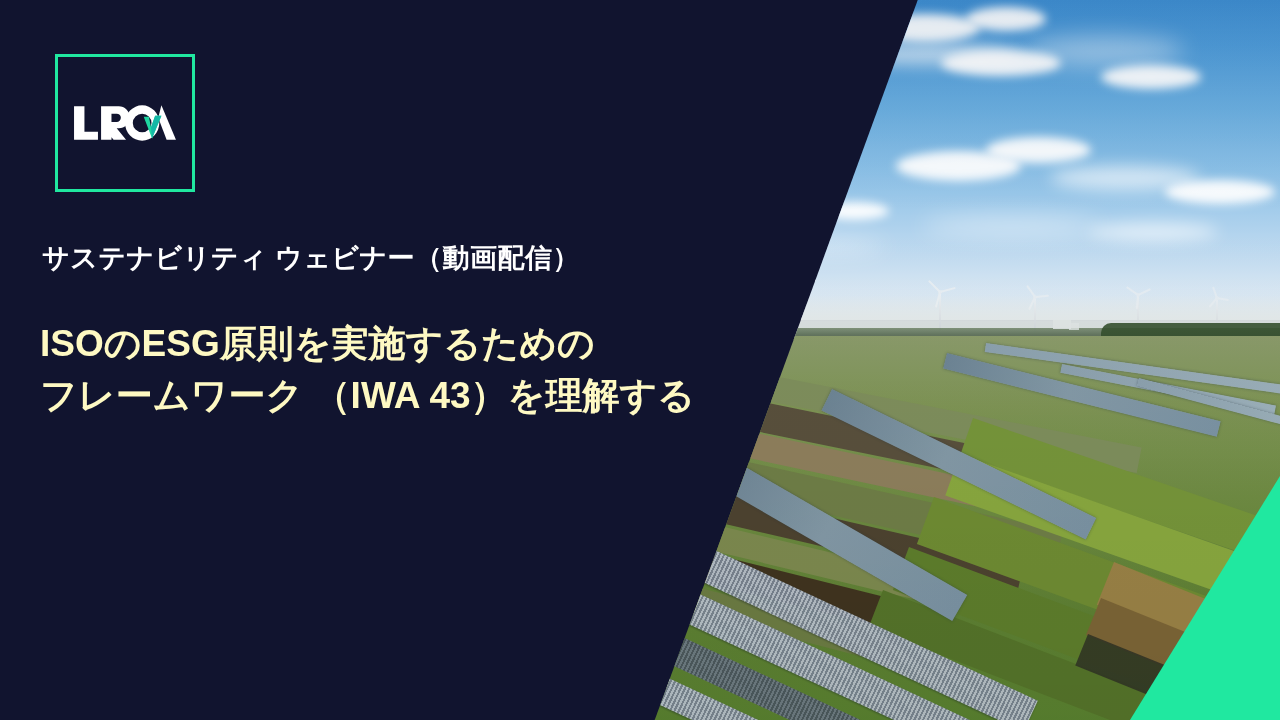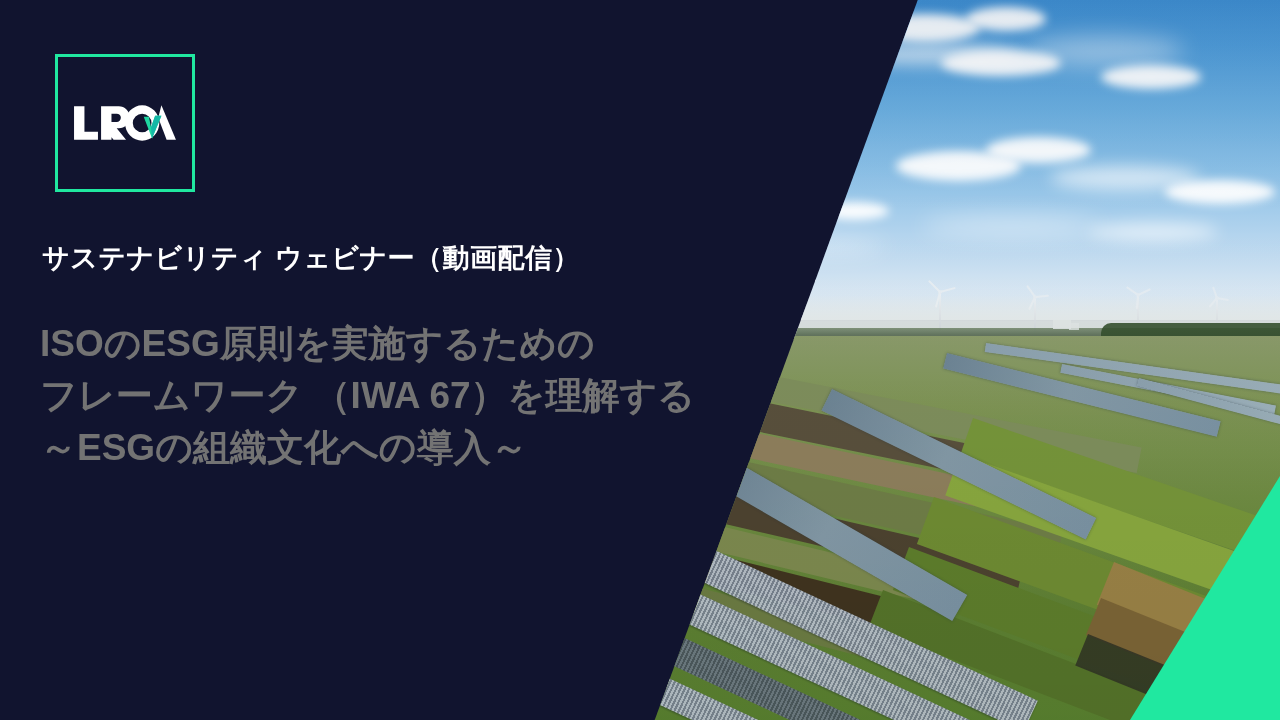--- a/index.html
+++ b/index.html
@@ -175,21 +175,21 @@
     font-size:27px;
     font-weight:bold;
     color:#ffffff;
     letter-spacing:0.5px;
     white-space:nowrap;
   }
 
   .title {
     position:absolute;
     left:40px; top:312px;
-    color:#737373;
+    color:#fef9c3;
     font-size:37px;
     font-weight:bold;
     line-height:52px;
     letter-spacing:0px;
     white-space:nowrap;
   }
   .title .line { display:block; }
 
   .datetime {
     position:absolute;
@@ -346,19 +346,18 @@
           <path d="M136 26 L152 68 L170 24 L158 24 L150 46 L146 26 Z" fill="#1fd6a0"></path>
           <path d="M150 46 L158 24 L170 24 L152 68 Z" fill="#14b8a6"></path>
         </svg>
       </div>
     </div>
 
     <div class="subtitle">サステナビリティ ウェビナー（動画配信）</div>
 
     <div class="title">
       <span class="line">ISOのESG原則を実施するための</span>
-      <span class="line">フレームワーク （IWA 67）を理解する</span>
-      <span class="line">～ESGの組織文化への導入～</span>
+      <span class="line">フレームワーク （IWA 43）を理解する</span>
     </div>
 
   </div>
 
 </div>
 
 </body></html>

